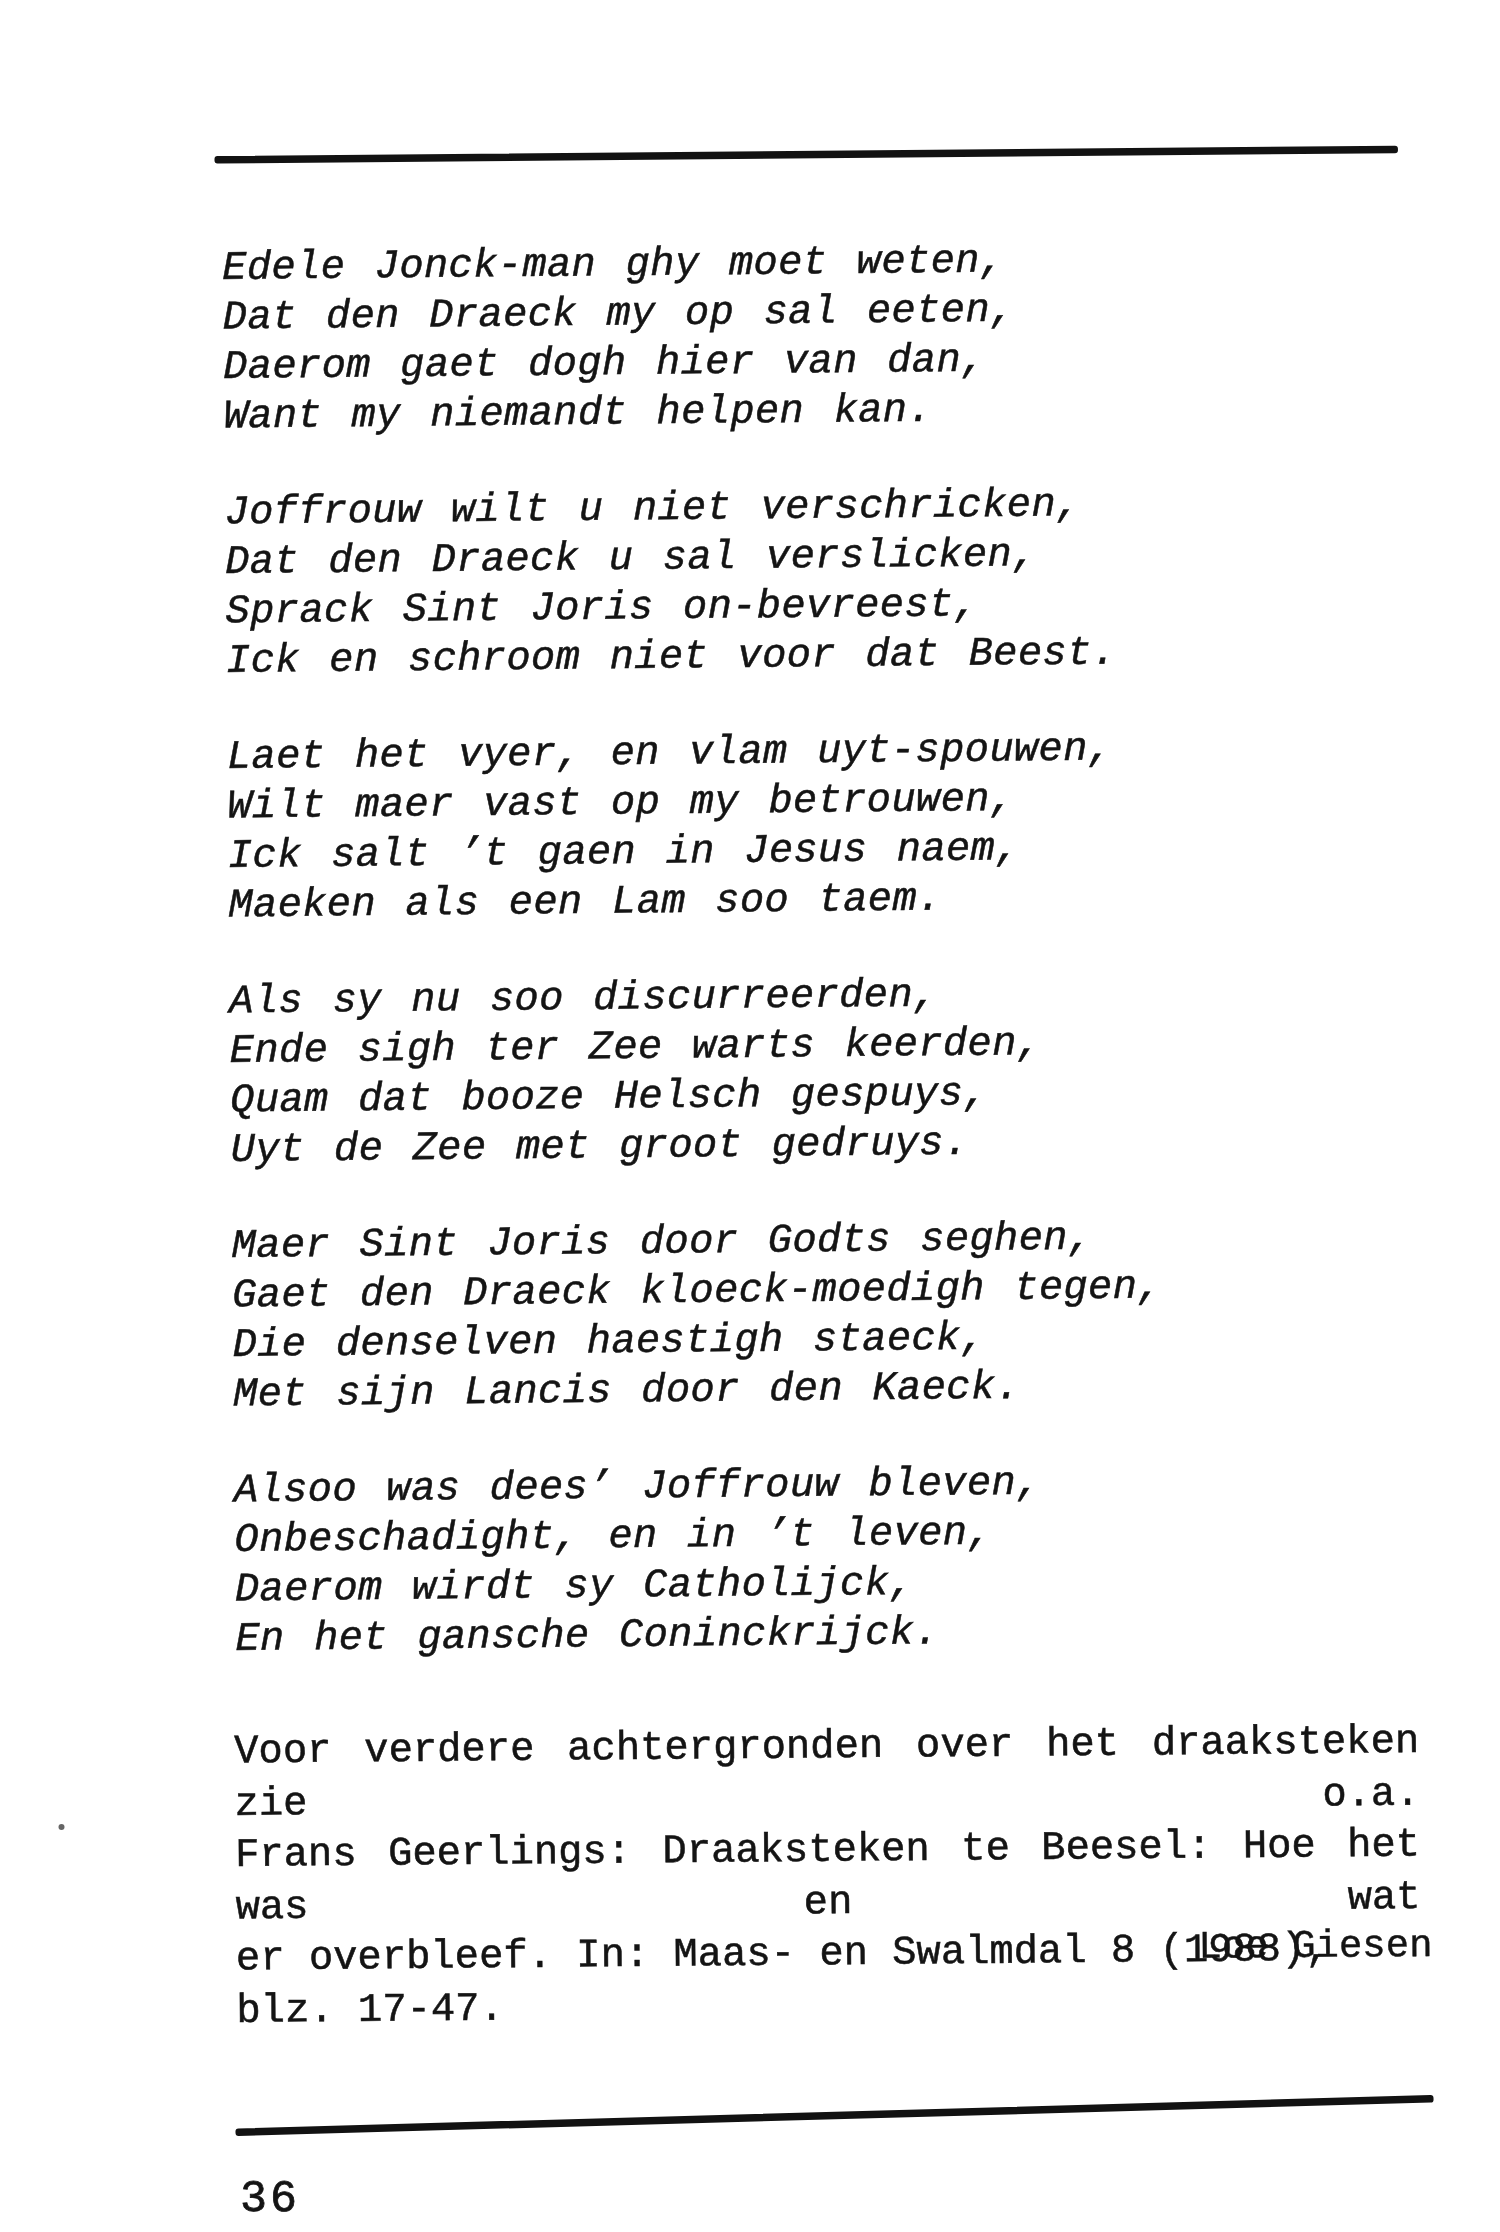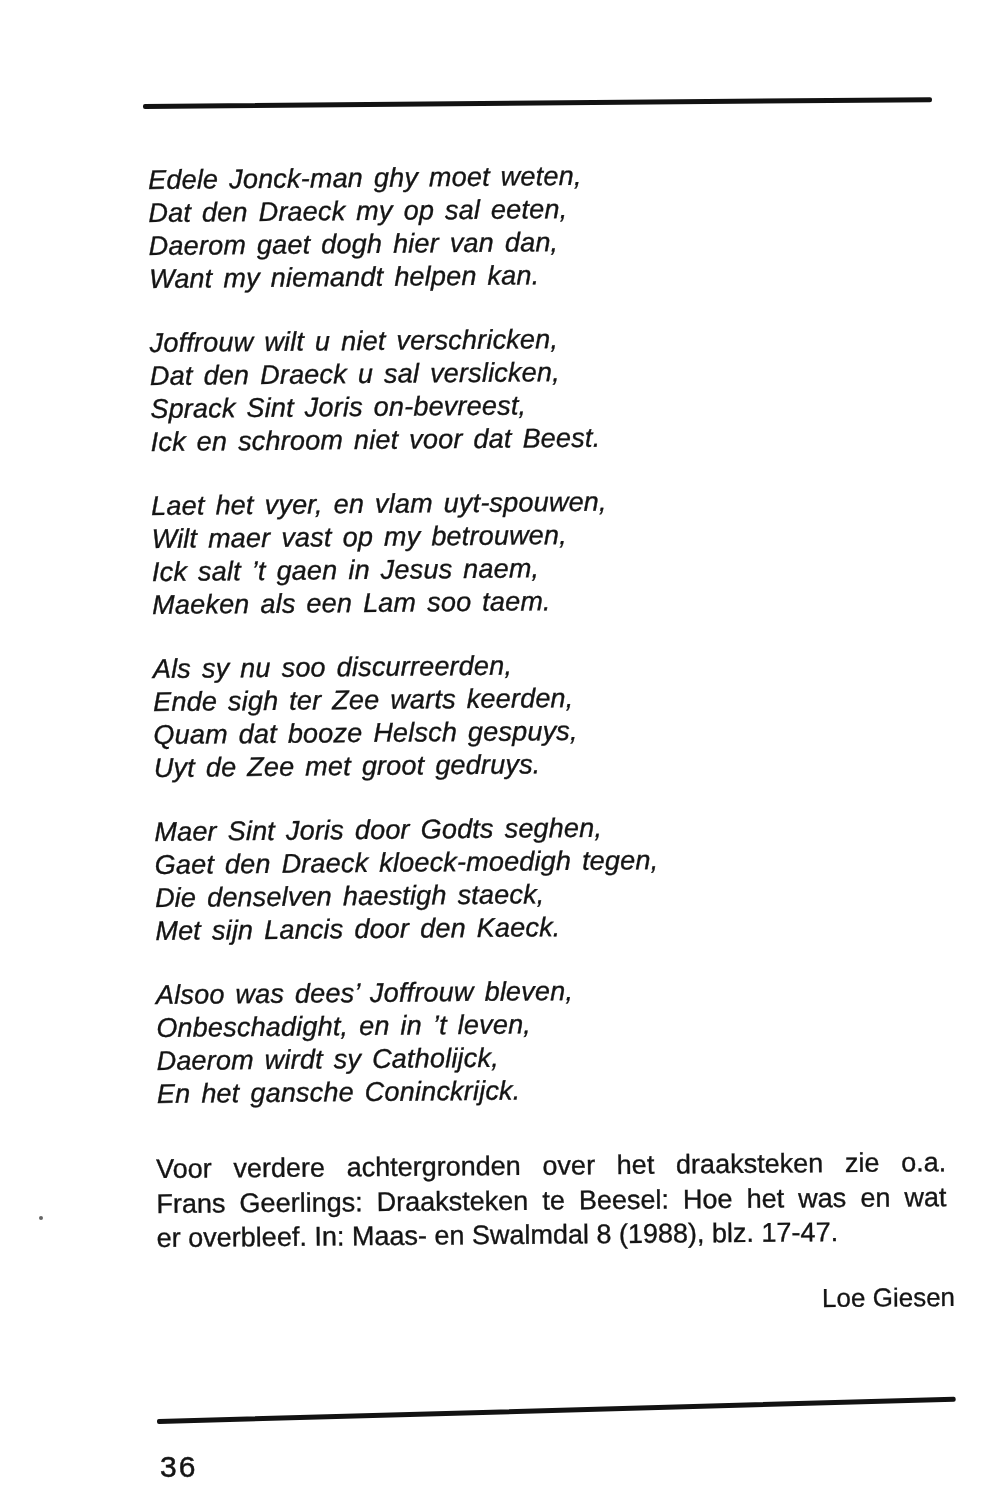--- a/index.html
+++ b/index.html
@@ -1,18 +1,18 @@
 <!DOCTYPE html>
 <html><head>
 <meta charset="utf-8">
 <style>
   html,body{margin:0;padding:0;background:#ffffff}
   .page{
     position:relative;width:1000px;height:1488px;background:#ffffff;
-    color:#141414;font-family:Liberation Sans, sans-serif;overflow:hidden;
+    color:#141414;font-family:Liberation Mono, monospace;overflow:hidden;
   }
   .rule{position:absolute;background:#121212;height:5px;border-radius:2px}
   .rule-top{left:143px;top:104px;width:789px;transform:rotate(-0.5deg);transform-origin:left center}
   .rule-bottom{left:157px;top:1419px;width:799px;transform:rotate(-1.6deg);transform-origin:left center}
   .poem{
     position:absolute;left:148px;top:164px;
     font-style:italic;font-size:27px;line-height:33px;
     word-spacing:0.12em;letter-spacing:0.2px;white-space:nowrap;
     transform:rotate(-0.55deg);transform-origin:0 0;
     -webkit-text-stroke:0.35px;

